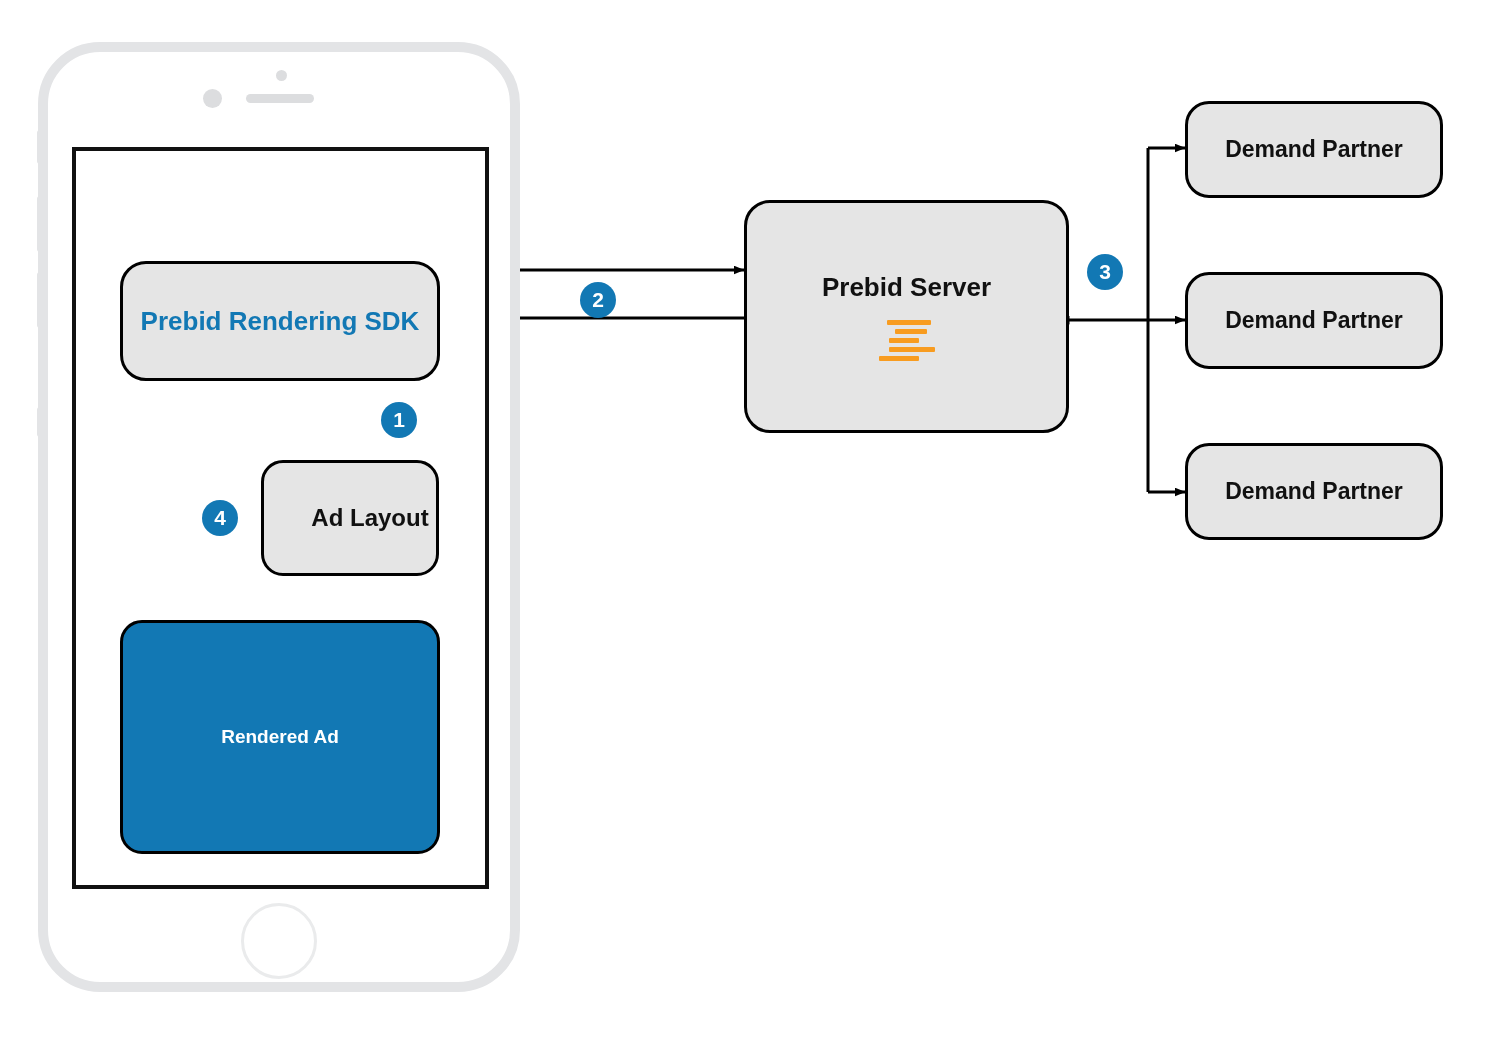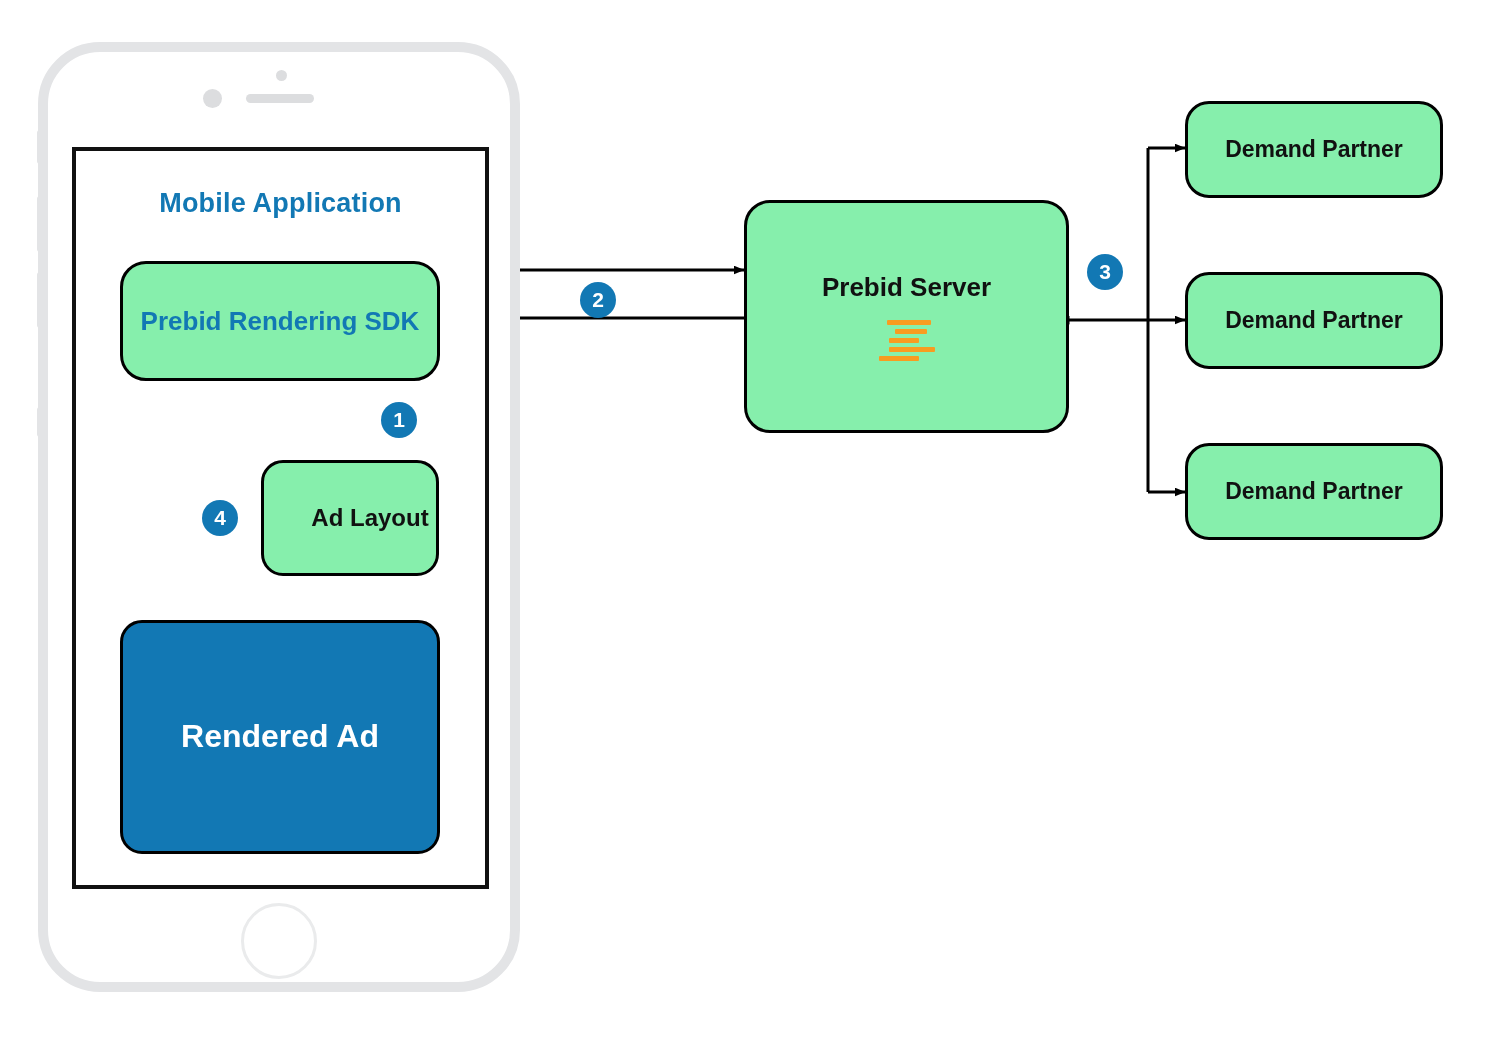--- a/index.html
+++ b/index.html
@@ -109,21 +109,21 @@
   }
 
   
   .node {
     position: absolute;
     box-sizing: border-box;
     display: flex;
     align-items: center;
     justify-content: center;
     text-align: center;
-    background: #86efac;
+    background: #e5e5e5;
     border: 3px solid #000000;
   }
   .node-label {
     font-weight: bold;
     line-height: 1.18;
   }
 
   .sdk-box {
     left: 120px;
     top: 261px;
@@ -151,21 +151,21 @@
 
   .renderedad-box {
     left: 120px;
     top: 620px;
     width: 320px;
     height: 234px;
     border-radius: 22px;
     background: #1278b4;
   }
   .renderedad-box .node-label {
-    font-size: 32px;
+    font-size: 19px;
     color: #ffffff;
   }
 
   .server-box {
     left: 744px;
     top: 200px;
     width: 325px;
     height: 233px;
     border-radius: 26px;
     flex-direction: column;
@@ -276,21 +276,20 @@
     <div class="phone-side-btn" style="top:144px;height:56px;"></div>
     <div class="phone-side-btn" style="top:220px;height:56px;"></div>
     <div class="phone-side-btn" style="top:355px;height:30px;"></div>
   </div>
   <div class="phone-dot-small"></div>
   <div class="phone-camera"></div>
   <div class="phone-speaker"></div>
   <div class="phone-home"></div>
 
   <div class="app-screen"></div>
-  <div class="app-title">Mobile Application</div>
 
   <div class="node sdk-box">
     <span class="node-label">Prebid Rendering SDK</span>
   </div>
 
   <div class="node adlayout-box">
     <span class="node-label">Ad Layout</span>
   </div>
 
   <div class="node renderedad-box">

